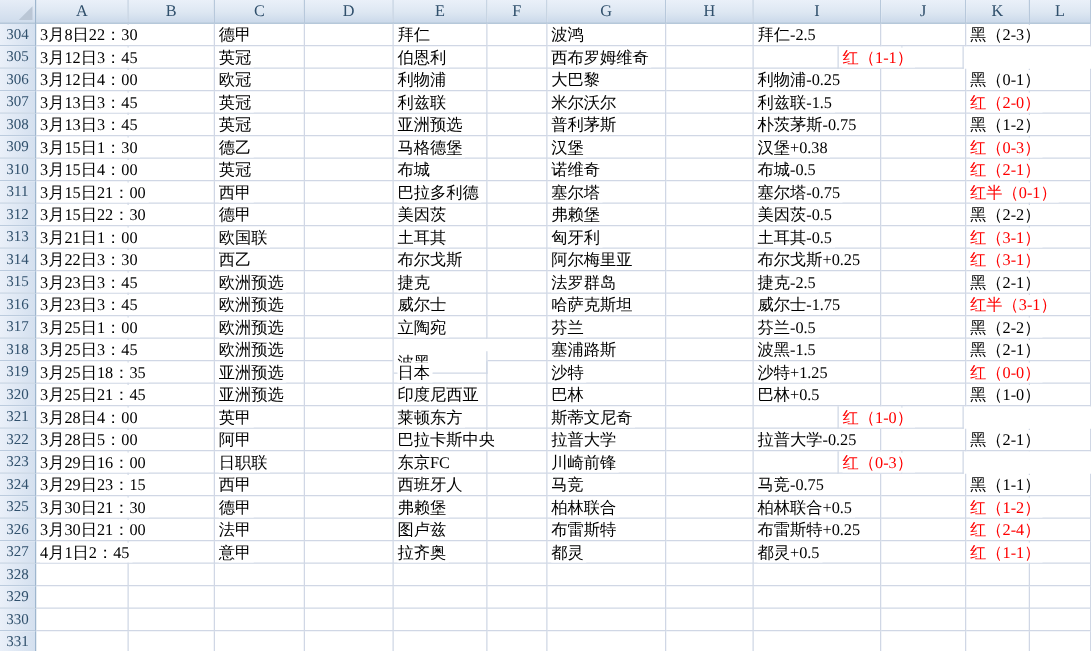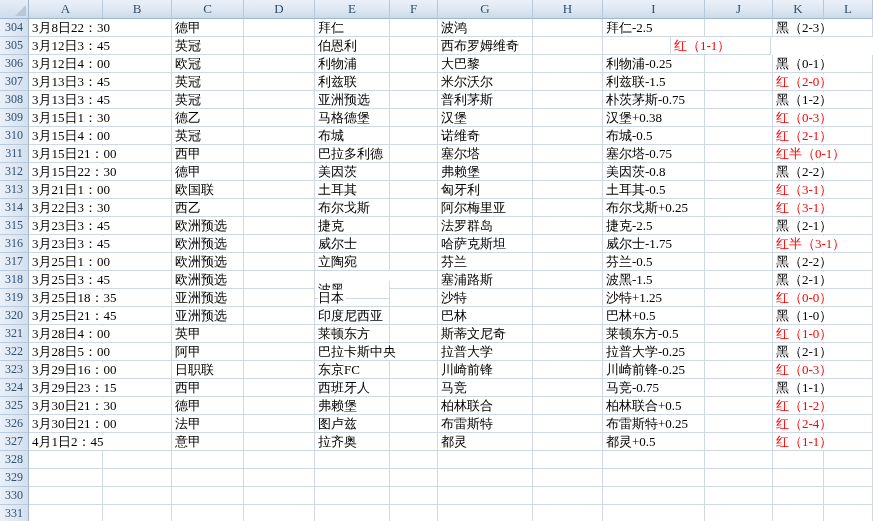--- a/index.html
+++ b/index.html
@@ -190,21 +190,21 @@
       <div class="row">
         <div class="row-hdr">312</div>
         <div class="cell" style="width: 74px;"><span class="res-black">3月15日22：30</span></div>
         <div class="cell" style="width: 69px;"></div>
         <div class="cell" style="width: 72px;"><span class="res-black">德甲</span></div>
         <div class="cell" style="width: 71px;"></div>
         <div class="cell" style="width: 75px;"><span class="res-black">美因茨</span></div>
         <div class="cell" style="width: 48px;"></div>
         <div class="cell" style="width: 95px;"><span class="res-black">弗赖堡</span></div>
         <div class="cell" style="width: 70px;"></div>
-        <div class="cell" style="width: 102px;"><span class="res-black">美因茨-0.8</span></div>
+        <div class="cell" style="width: 102px;"><span class="res-black">美因茨-0.5</span></div>
         <div class="cell" style="width: 68px;"></div>
         <div class="cell" style="width: 51px;"><span class="res-black">黑（2-2）</span></div>
         <div class="cell" style="width: 49px;"></div>
       </div>
       <div class="row">
         <div class="row-hdr">313</div>
         <div class="cell" style="width: 74px;"><span class="res-black">3月21日1：00</span></div>
         <div class="cell" style="width: 69px;"></div>
         <div class="cell" style="width: 72px;"><span class="res-black">欧国联</span></div>
         <div class="cell" style="width: 71px;"></div>
@@ -325,21 +325,20 @@
       <div class="row">
         <div class="row-hdr">321</div>
         <div class="cell" style="width: 74px;"><span class="res-black">3月28日4：00</span></div>
         <div class="cell" style="width: 69px;"></div>
         <div class="cell" style="width: 72px;"><span class="res-black">英甲</span></div>
         <div class="cell" style="width: 71px;"></div>
         <div class="cell" style="width: 75px;"><span class="res-black">莱顿东方</span></div>
         <div class="cell" style="width: 48px;"></div>
         <div class="cell" style="width: 95px;"><span class="res-black">斯蒂文尼奇</span></div>
         <div class="cell" style="width: 70px;"></div>
-        <div class="cell" style="width: 102px;"><span class="res-black">莱顿东方-0.5</span></div>
         <div class="cell" style="width: 68px;"></div>
         <div class="cell" style="width: 51px;"><span class="res-red">红（1-0）</span></div>
         <div class="cell" style="width: 49px;"></div>
       </div>
       <div class="row">
         <div class="row-hdr">322</div>
         <div class="cell" style="width: 74px;"><span class="res-black">3月28日5：00</span></div>
         <div class="cell" style="width: 69px;"></div>
         <div class="cell" style="width: 72px;"><span class="res-black">阿甲</span></div>
         <div class="cell" style="width: 71px;"></div>
@@ -355,21 +354,20 @@
       <div class="row">
         <div class="row-hdr">323</div>
         <div class="cell" style="width: 74px;"><span class="res-black">3月29日16：00</span></div>
         <div class="cell" style="width: 69px;"></div>
         <div class="cell" style="width: 72px;"><span class="res-black">日职联</span></div>
         <div class="cell" style="width: 71px;"></div>
         <div class="cell" style="width: 75px;"><span class="res-black">东京FC</span></div>
         <div class="cell" style="width: 48px;"></div>
         <div class="cell" style="width: 95px;"><span class="res-black">川崎前锋</span></div>
         <div class="cell" style="width: 70px;"></div>
-        <div class="cell" style="width: 102px;"><span class="res-black">川崎前锋-0.25</span></div>
         <div class="cell" style="width: 68px;"></div>
         <div class="cell" style="width: 51px;"><span class="res-red">红（0-3）</span></div>
         <div class="cell" style="width: 49px;"></div>
       </div>
       <div class="row">
         <div class="row-hdr">324</div>
         <div class="cell" style="width: 74px;"><span class="res-black">3月29日23：15</span></div>
         <div class="cell" style="width: 69px;"></div>
         <div class="cell" style="width: 72px;"><span class="res-black">西甲</span></div>
         <div class="cell" style="width: 71px;"></div>

